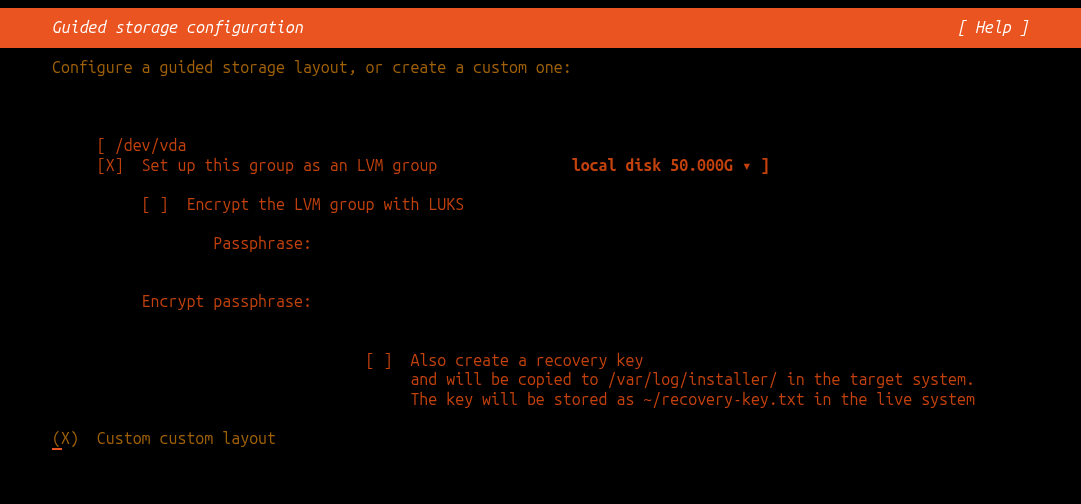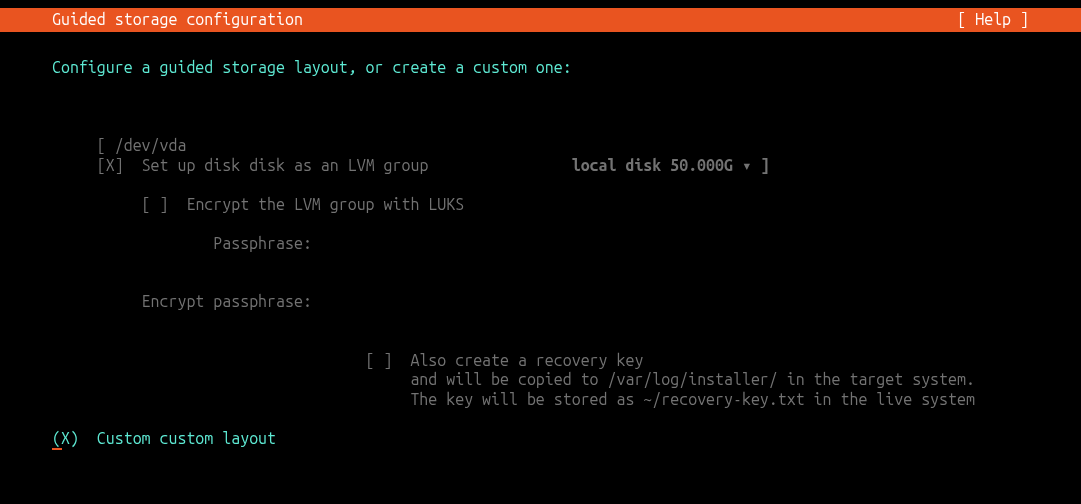--- a/index.html
+++ b/index.html
@@ -12,39 +12,40 @@
     font-size: 16px;
     line-height: 19.5px;
     color: #ffffff;
     overflow: hidden;
   }
   .titlebar {
     position: absolute;
     top: 8px;
     left: 0;
     right: 0;
-    height: 24px;
+    height: 40px;
     background: #e95420;
     padding-left: 52px;
     padding-right: 52px;
     color: #fff;
     display: flex;
     justify-content: space-between;
     align-items: center;
     box-sizing: border-box;
+    font-style: italic;
   }
   .content {
     position: absolute;
     top: 58px;
     left: 52px;
     right: 52px;
     color: #fff;
   }
-  .dim { color: #737373; }
-  .white { color: #5eead4; }
+  .dim { color: #c2410c; }
+  .white { color: #a16207; }
   .row {
     white-space: pre;
   }
   .underline {
     position: absolute;
     width: 10px;
     height: 2px;
     background: #e95420;
   }
 </style>
@@ -64,21 +65,21 @@
 
   <div style="height:19.5px"></div>
 
   <div class="row dim" style="position:relative;height:19.5px;">
     <span style="position:absolute;left:0ch;"><span>     </span><span>[ </span><span>/dev/vda</span></span>
     <span style="position:absolute;left:58ch;font-weight:bold;"><span>local disk 50.000G ▾ </span><span>]</span></span>
   </div>
 
   <div style="height:19.5px"></div>
 
-  <div class="row dim"><span>     </span><span>[X]</span><span>  </span><span>Set up disk disk as an LVM group</span></div>
+  <div class="row dim"><span>     </span><span>[X]</span><span>  </span><span>Set up this group as an LVM group</span></div>
 
   <div style="height:19.5px"></div>
 
   <div class="row dim"><span>          </span><span>[ ]</span><span>  </span><span>Encrypt the LVM group with LUKS</span></div>
 
   <div style="height:19.5px"></div>
 
   <div class="row dim"><span>                  </span><span>Passphrase:</span></div>
 
   <div style="height:19.5px"></div>

